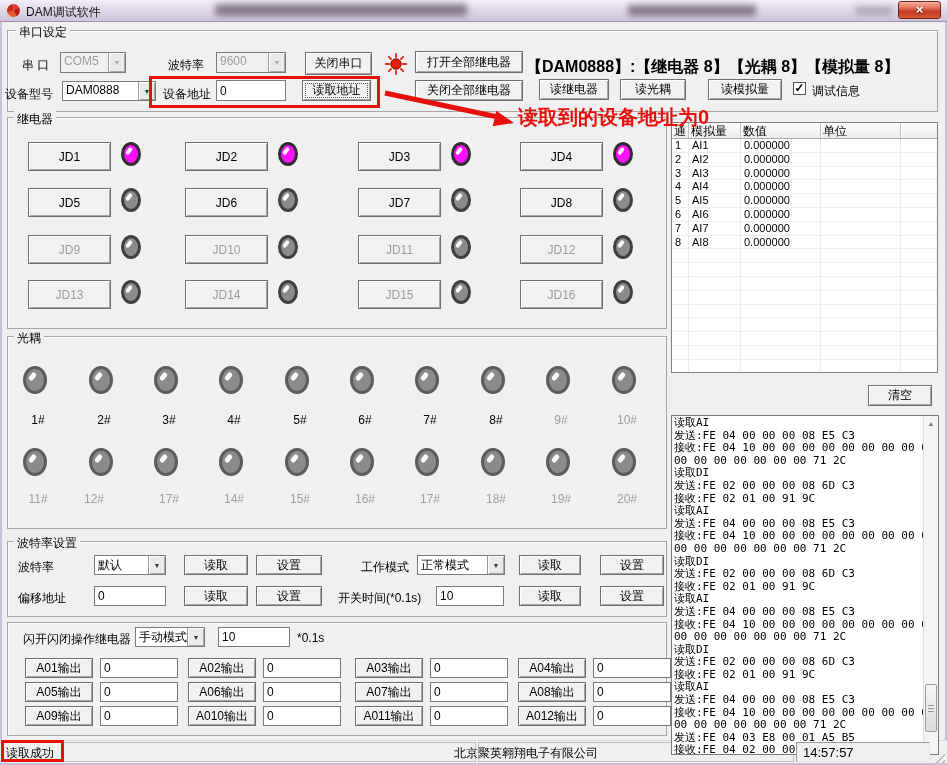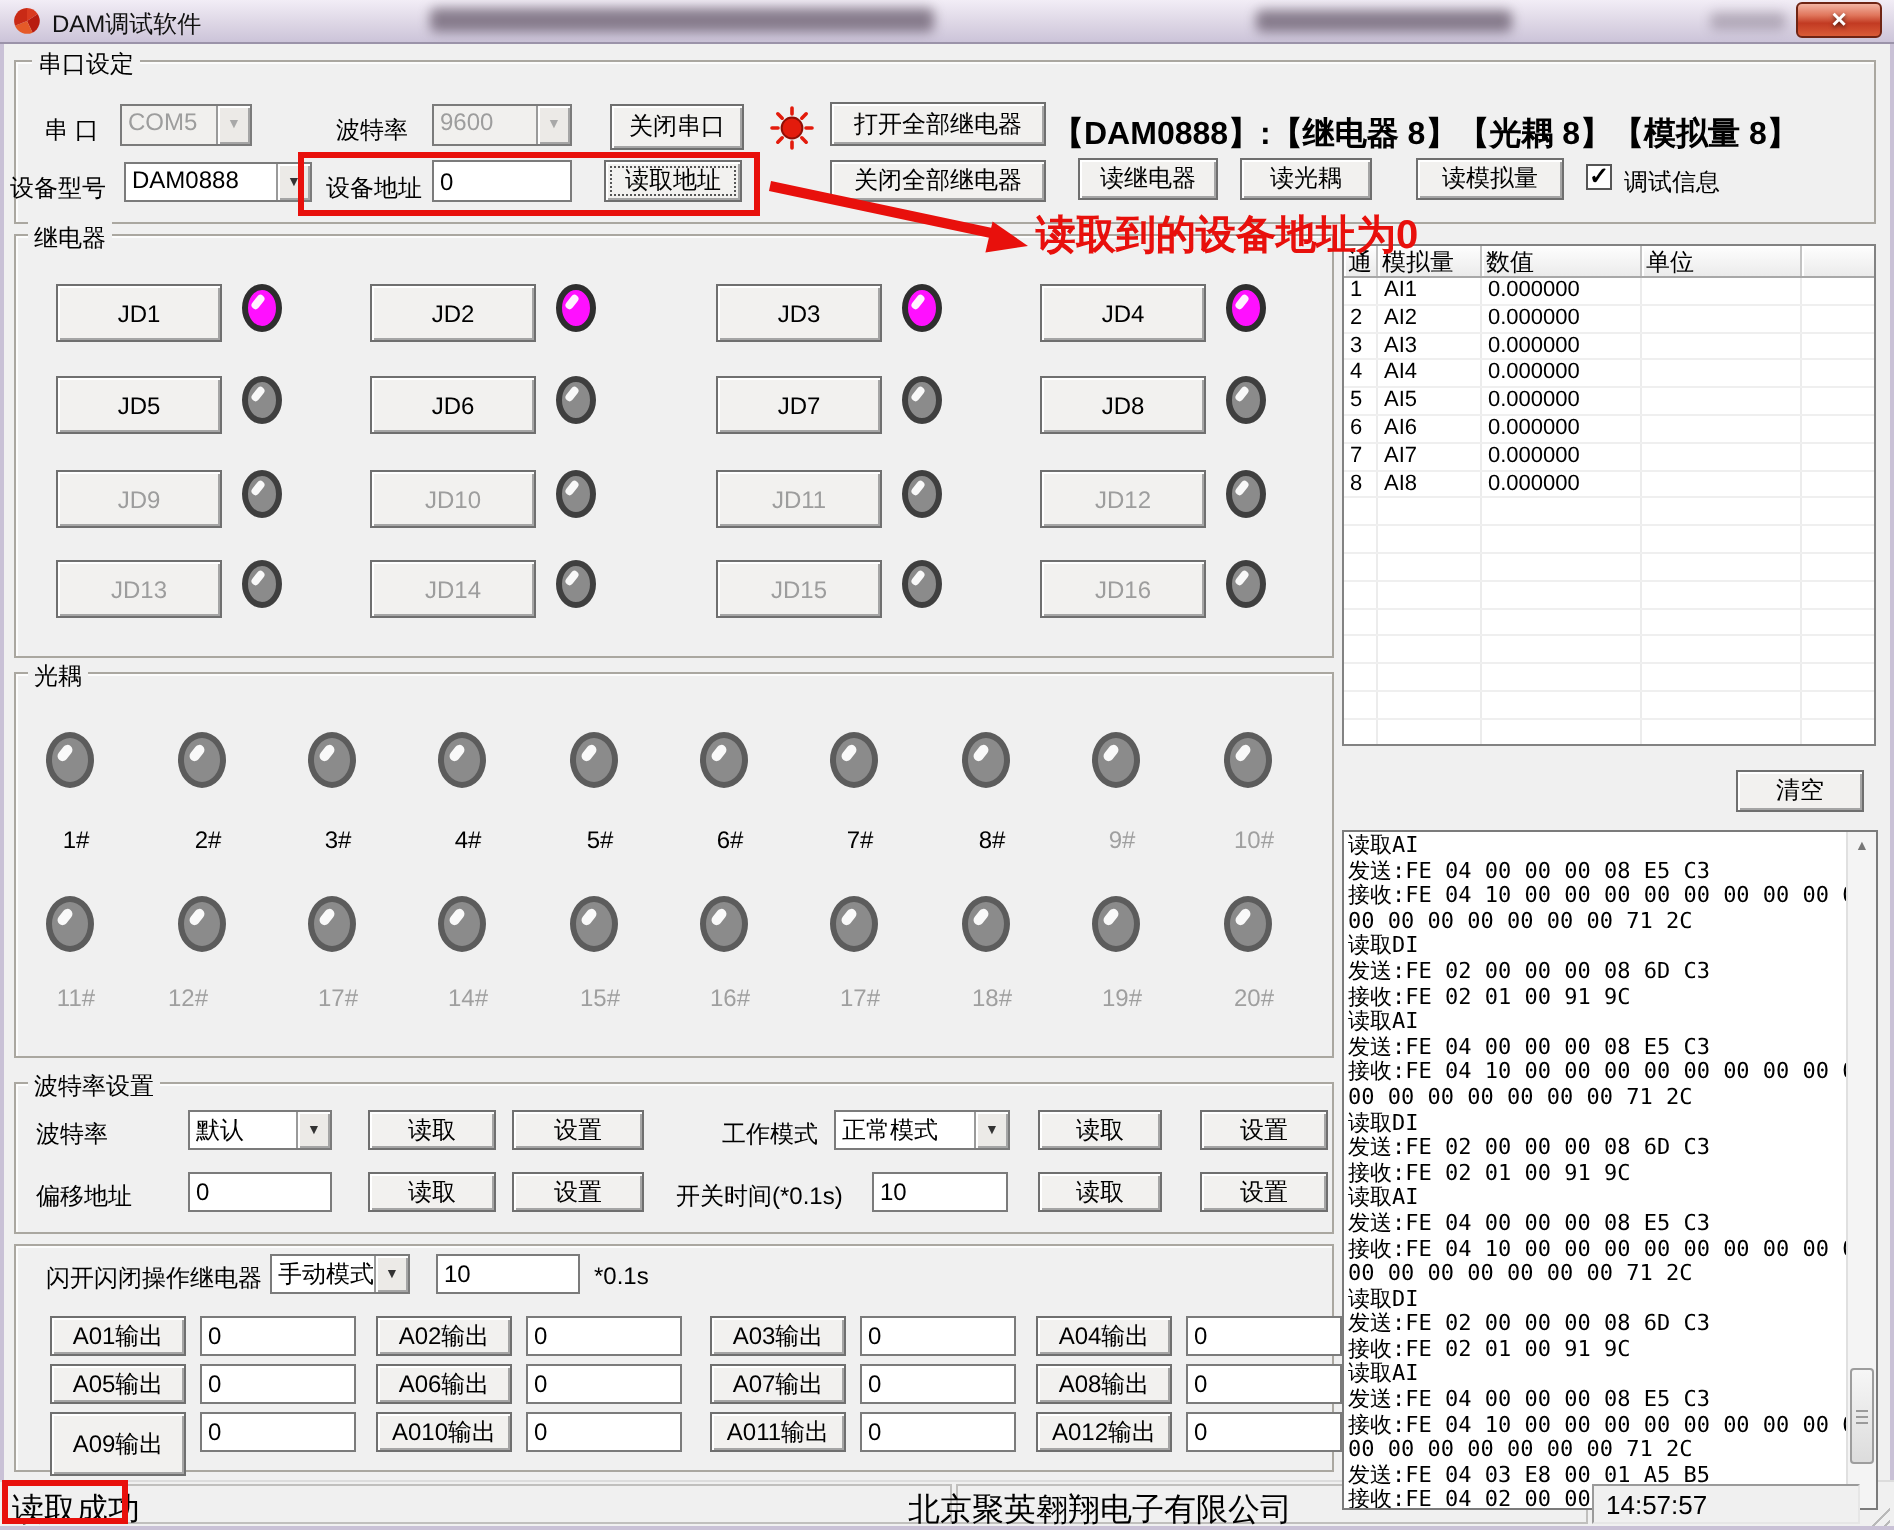--- a/index.html
+++ b/index.html
@@ -94,21 +94,21 @@
     position:absolute; left:1px; top:268px; width:12px; height:48px;
     background:linear-gradient(180deg,#f6f6f6,#dcdcdc); border:1px solid #9d9d9d; border-radius:2px;
   }
   .vs-thumb::after {
     content:""; position:absolute; left:2px; top:20px; width:6px; height:8px;
     background: repeating-linear-gradient(180deg,#9a9a9a 0 1px, transparent 1px 3px);
   }
   
   .statusbar { position:absolute; left:0; top:740px; width:947px; height:23px; background:#F0F0F0; border-top:1px solid #dcdcdc; z-index:20; }
   .sb-panel { position:absolute; border:1px solid #c0bfbd; height:20px; top:1px; }
-  .sb-text { position:absolute; font-size:16px; color:#000; white-space:nowrap; }
+  .sb-text { position:absolute; font-size:12px; color:#000; white-space:nowrap; }
   .time-panel {
     position:absolute; left:796px; top:742px; width:134px; height:20px; z-index:40;
     background:#F0F0F0; border:1px solid; border-color:#9a9a9a #e6e6e6 #e6e6e6 #9a9a9a;
   }
   .time-panel span { position:absolute; left:6px; top:2px; font-size:13px; }
   .grip {
     position:absolute; right:2px; bottom:2px; width:13px; height:13px; z-index:45;
     background: repeating-linear-gradient(135deg,#b9b9b9 0 1px, transparent 1px 4px);
     clip-path: polygon(100% 0, 100% 100%, 0 100%);
   }
@@ -327,21 +327,21 @@
 
   <button class="btn" style="left:25px;top:682px;width:68px;height:20px">A05输出</button>
   <input class="input" style="left: 100px; top: 682px; width: 78px; height: 20px;" value="0">
   <button class="btn" style="left:188px;top:682px;width:68px;height:20px">A06输出</button>
   <input class="input" style="left: 263px; top: 682px; width: 78px; height: 20px;" value="0">
   <button class="btn" style="left:355px;top:682px;width:68px;height:20px">A07输出</button>
   <input class="input" style="left: 430px; top: 682px; width: 78px; height: 20px;" value="0">
   <button class="btn" style="left:518px;top:682px;width:68px;height:20px">A08输出</button>
   <input class="input" style="left: 593px; top: 682px; width: 78px; height: 20px;" value="0">
 
-  <button class="btn" style="left:25px;top:706px;width:68px;height:32px">A09输出</button>
+  <button class="btn" style="left:25px;top:706px;width:68px;height:20px">A09输出</button>
   <input class="input" style="left: 100px; top: 706px; width: 78px; height: 20px;" value="0">
   <button class="btn" style="left:188px;top:706px;width:68px;height:20px">A010输出</button>
   <input class="input" style="left: 263px; top: 706px; width: 78px; height: 20px;" value="0">
   <button class="btn" style="left:355px;top:706px;width:68px;height:20px">A011输出</button>
   <input class="input" style="left: 430px; top: 706px; width: 78px; height: 20px;" value="0">
   <button class="btn" style="left:518px;top:706px;width:68px;height:20px">A012输出</button>
   <input class="input" style="left: 593px; top: 706px; width: 78px; height: 20px;" value="0">
 
   <div class="table">
     <div class="thead">

